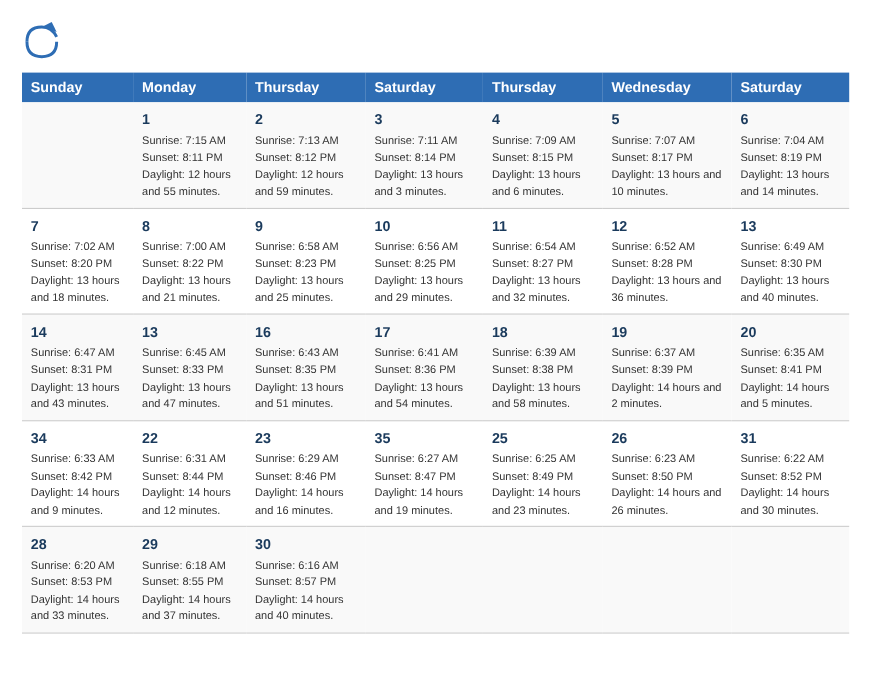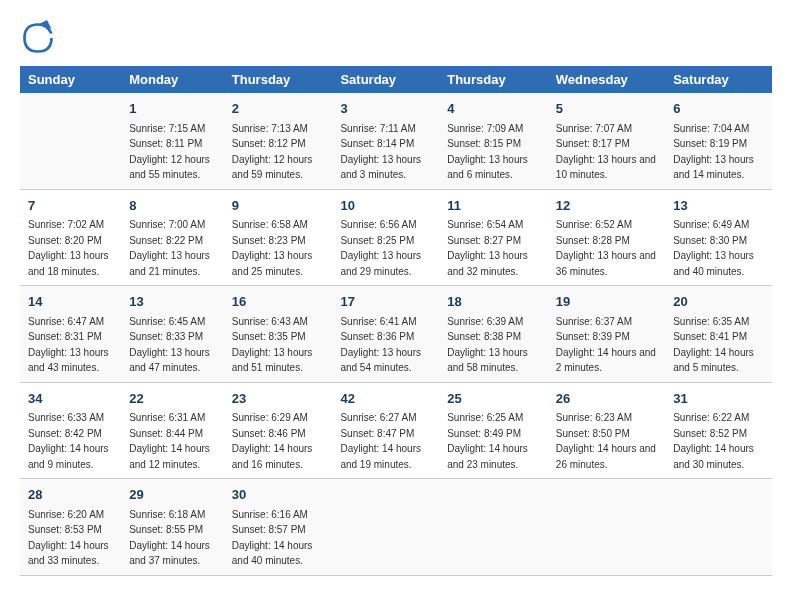--- a/index.html
+++ b/index.html
@@ -216,21 +216,21 @@
         </td>
         <td>
           <span class="day-number">22</span>
           <div class="day-info">Sunrise: 6:31 AM<br>Sunset: 8:44 PM<br>Daylight: 14 hours and 12 minutes.</div>
         </td>
         <td>
           <span class="day-number">23</span>
           <div class="day-info">Sunrise: 6:29 AM<br>Sunset: 8:46 PM<br>Daylight: 14 hours and 16 minutes.</div>
         </td>
         <td>
-          <span class="day-number">42</span>
+          <span class="day-number">35</span>
           <div class="day-info">Sunrise: 6:27 AM<br>Sunset: 8:47 PM<br>Daylight: 14 hours and 19 minutes.</div>
         </td>
         <td>
           <span class="day-number">25</span>
           <div class="day-info">Sunrise: 6:25 AM<br>Sunset: 8:49 PM<br>Daylight: 14 hours and 23 minutes.</div>
         </td>
         <td>
           <span class="day-number">26</span>
           <div class="day-info">Sunrise: 6:23 AM<br>Sunset: 8:50 PM<br>Daylight: 14 hours and 26 minutes.</div>
         </td>

